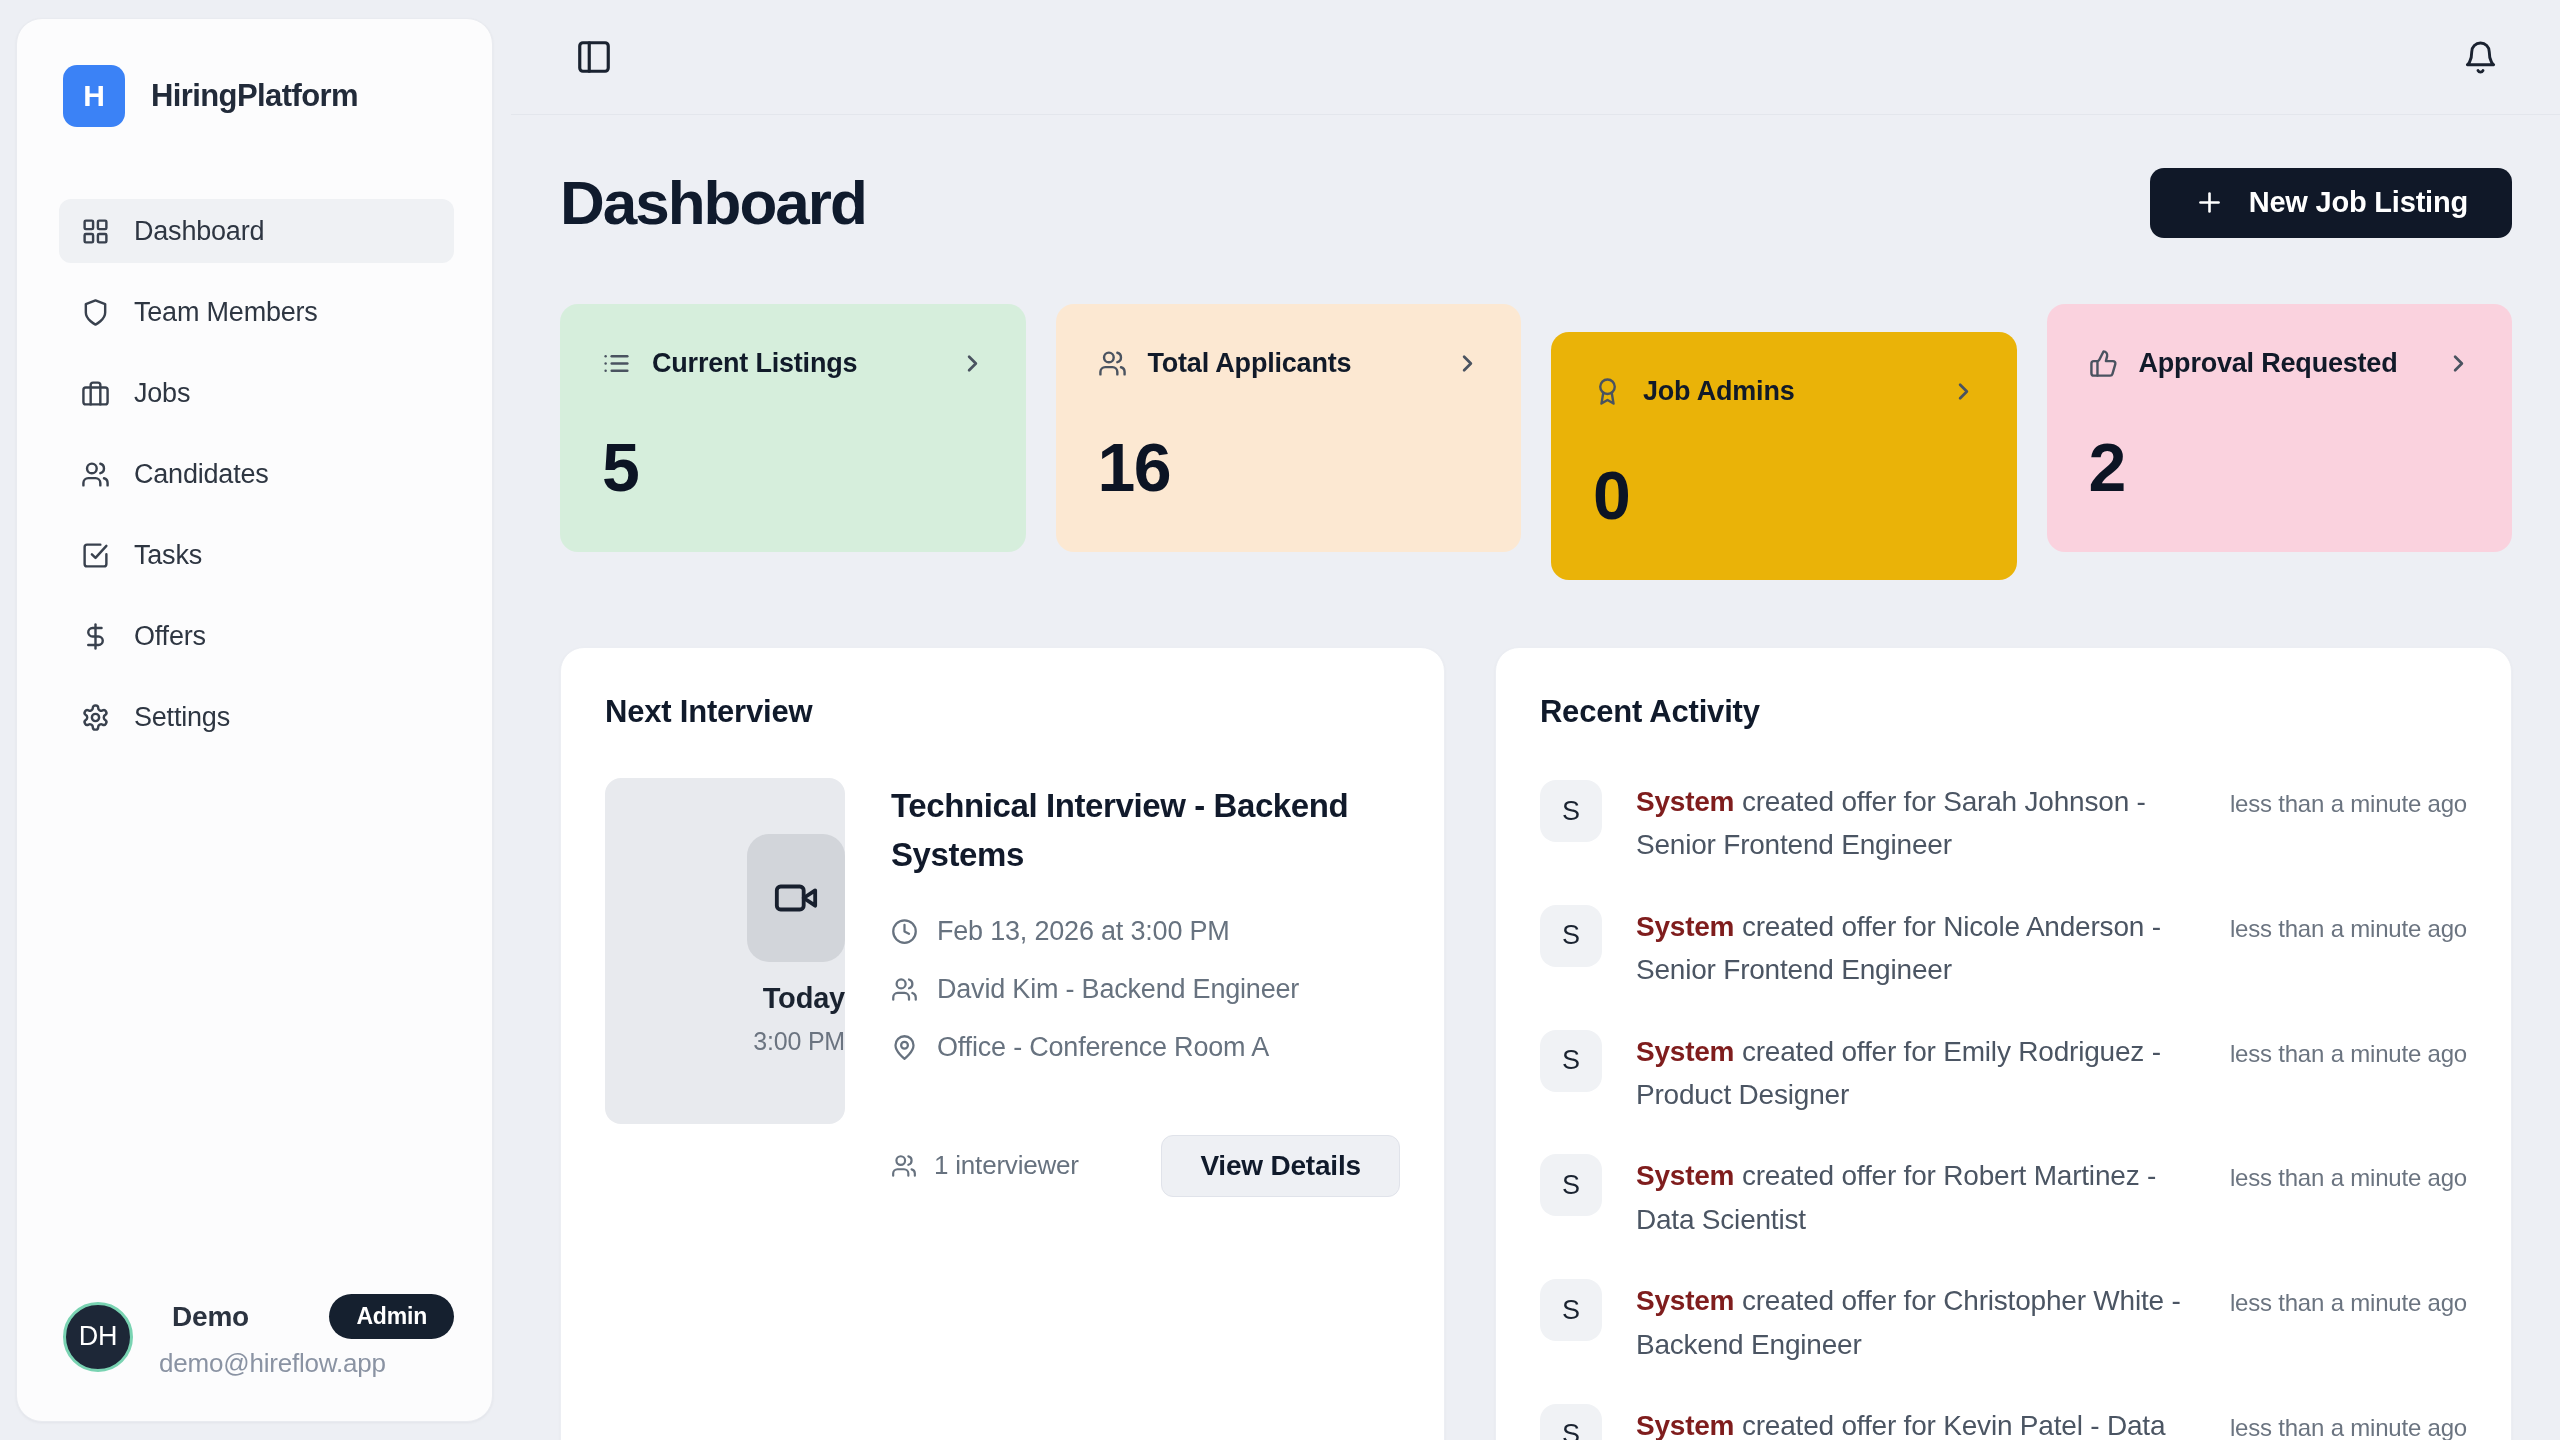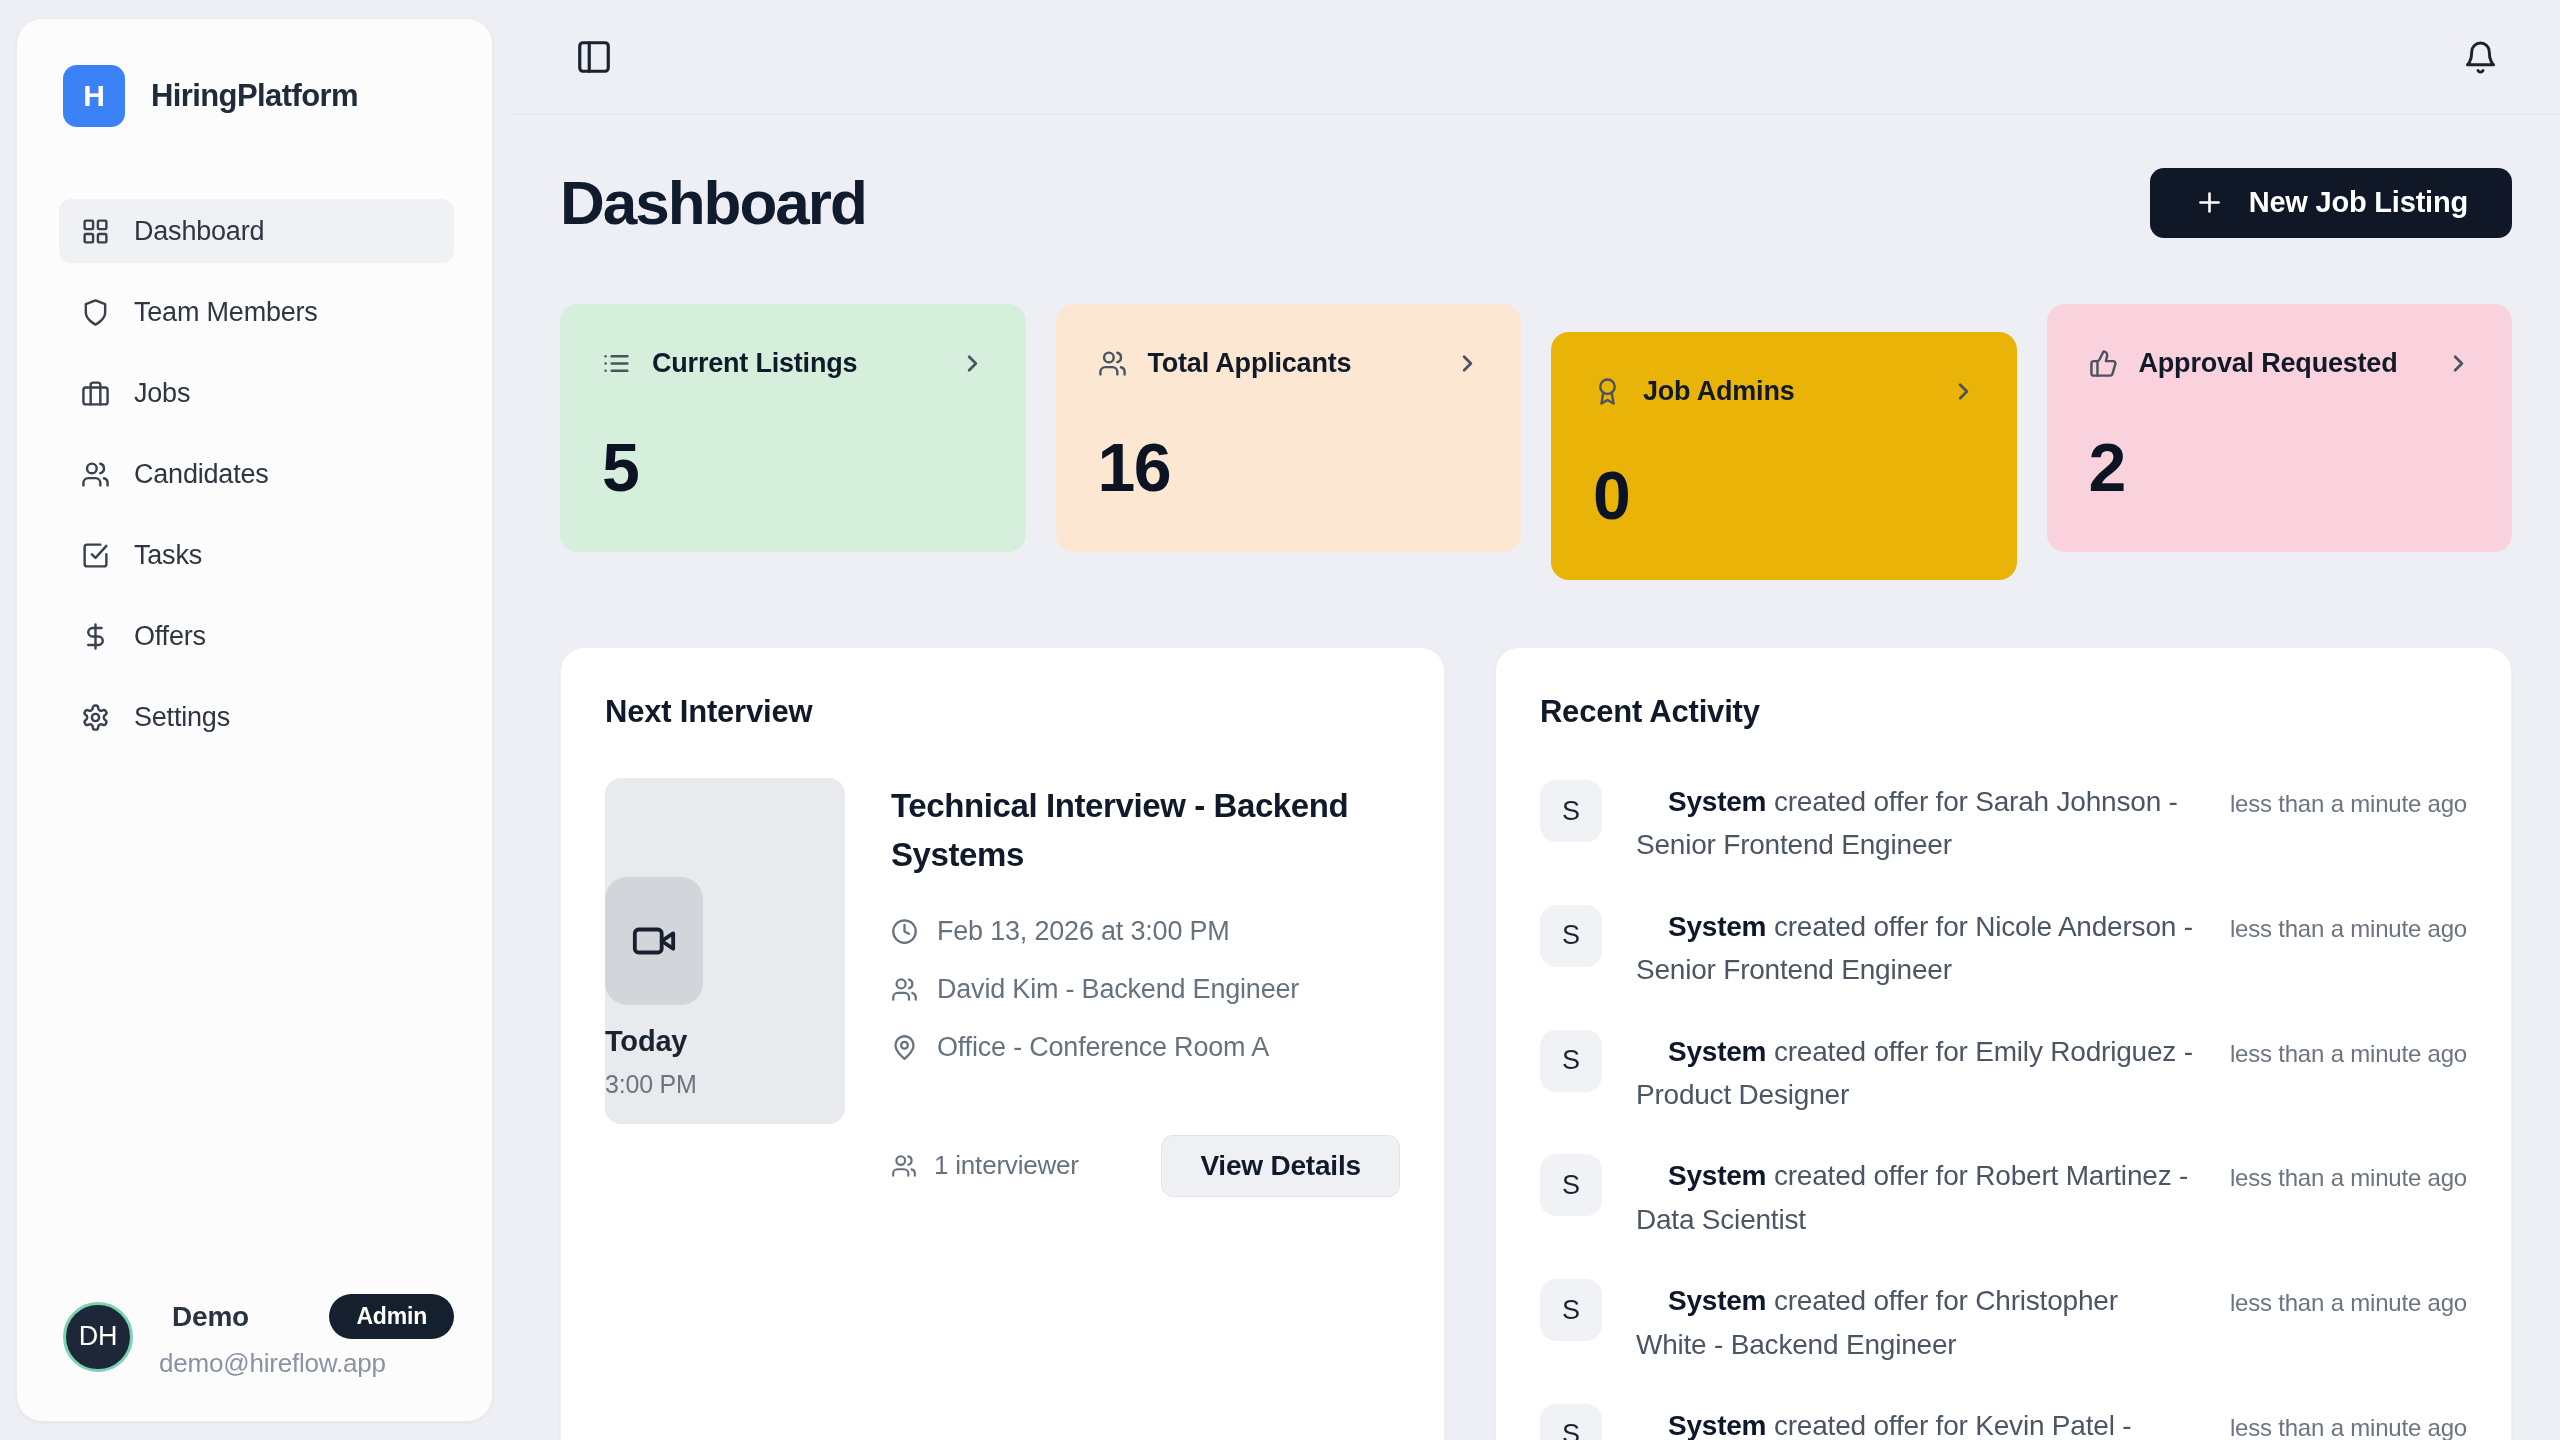--- a/index.html
+++ b/index.html
@@ -86,21 +86,21 @@
   .bottom { display:flex; gap:50px; margin-top:67px; align-items:flex-start; }
   .panel {
     flex:1; background:#fff; border:1px solid #eceef3; border-radius:24px;
     box-shadow:0 1px 3px rgba(16,24,40,.04); padding:46px 44px; height:920px;
   }
   .panel-title { font-size:31px; font-weight:700; color:#101a2b; }
 
   .iv-row { display:flex; gap:46px; margin-top:48px; }
   .iv-tile {
     width:240px; height:346px; background:#e8eaee; border-radius:16px; flex:none;
-    display:flex; flex-direction:column; align-items:flex-start; padding-top:99px;
+    display:flex; flex-direction:column; align-items:flex-end; padding-top:56px;
   }
   .iv-cam { width:98px; height:128px; background:#d2d5da; border-radius:22px; display:flex; align-items:center; justify-content:center; color:#18202e; }
   .iv-cam .ic { width:46px; height:46px; }
   .iv-day { font-size:29px; font-weight:700; color:#1a2330; margin-top:20px; }
   .iv-time { font-size:25px; color:#6b7480; margin-top:12px; }
   .iv-main { flex:1; padding-top:4px; display:flex; flex-direction:column; }
   .iv-title { font-size:33px; font-weight:700; color:#111a2b; line-height:1.48; max-width:520px; letter-spacing:-0.4px; }
   .iv-meta { margin-top:36px; display:flex; flex-direction:column; gap:27px; }
   .meta-row { display:flex; align-items:center; gap:19px; font-size:27px; color:#67727f; }
   .meta-row .ic { width:27px; height:27px; color:#67727f; flex:none; }
@@ -113,21 +113,21 @@
     display:flex; align-items:center; letter-spacing:-0.2px;
   }
 
   .activity-list { margin-top:50px; display:flex; flex-direction:column; gap:38px; }
   .act-item { display:flex; align-items:flex-start; gap:34px; }
   .act-avatar {
     width:62px; height:62px; border-radius:16px; background:#f0f2f5; color:#1a2330;
     font-size:27px; display:flex; align-items:center; justify-content:center; flex:none;
   }
   .act-text { width:560px; font-size:28px; line-height:1.55; color:#4b5563; }
-  .act-actor { color:#0f172a; font-weight:600;margin-left:32px; }
+  .act-actor { color:#7f1d1d; font-weight:600; }
   .act-time { margin-left:auto; font-size:24px; color:#6b7480; white-space:nowrap; padding-top:10px; }
 </style>
 </head>
 <body>
 
 <aside class="sidebar">
   <div class="brand-row">
     <div class="logo">H</div>
     <div class="brand-name">HiringPlatform</div>
   </div>

